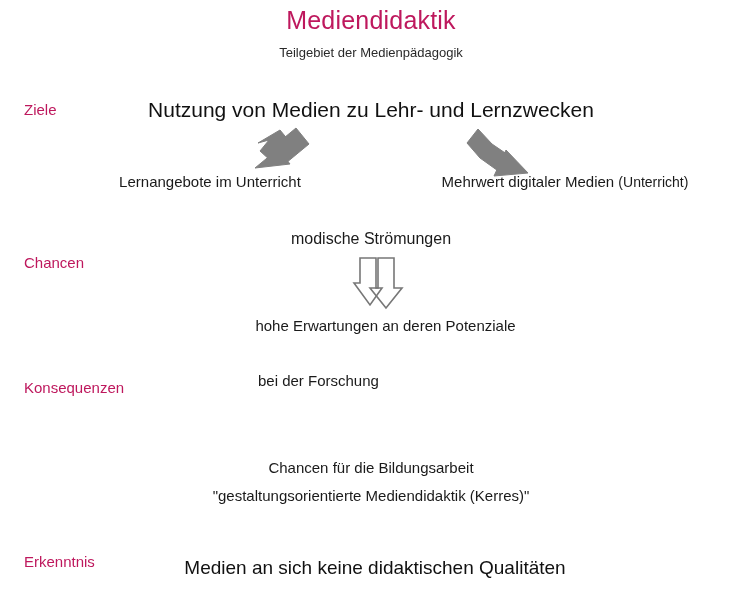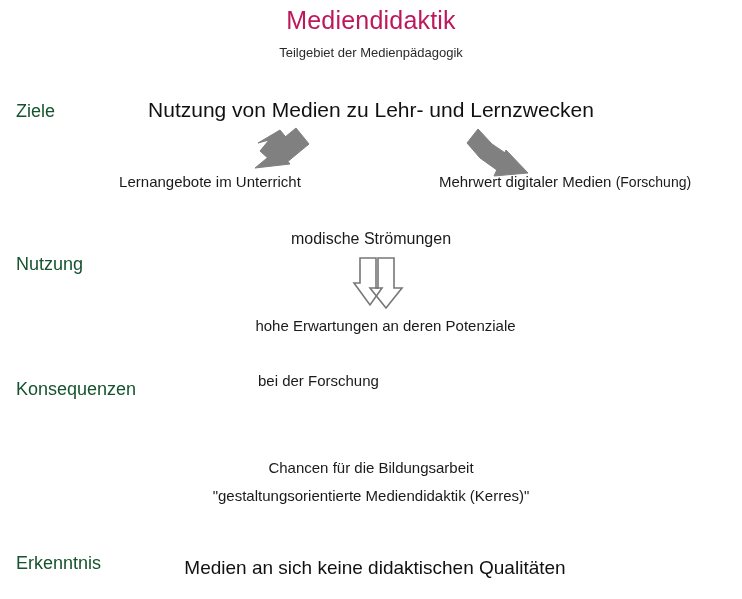--- a/index.html
+++ b/index.html
@@ -30,23 +30,23 @@
   }
   .subtitle {
     left: 0; right: 0;
     top: 45px;
     text-align: center;
     font-size: 13px;
     color: #2a2a2a;
   }
 
   .row-label {
-    left: 16px;
-    font-size: 18px;
-    color: #14532d;
+    left: 24px;
+    font-size: 15px;
+    color: #be185d;
     white-space: nowrap;
   }
   .label-ziele { top: 101px; }
   .label-probleme { top: 254px; }
   .label-konsequenzen { top: 379px; }
   .label-erkenntnis { top: 553px; }
 
   .goal-main {
     left: 0; right: 0;
     top: 98px;
@@ -123,21 +123,21 @@
 </style>
 </head>
 <body>
 
 <div id="canvas">
 
   <div class="abs title">Mediendidaktik</div>
   <div class="abs subtitle">Teilgebiet der Medienpädagogik</div>
 
   <div class="abs row-label label-ziele">Ziele</div>
-  <div class="abs row-label label-probleme">Nutzung</div>
+  <div class="abs row-label label-probleme">Chancen</div>
   <div class="abs row-label label-konsequenzen">Konsequenzen</div>
   <div class="abs row-label label-erkenntnis">Erkenntnis</div>
 
   <div class="abs goal-main">Nutzung von Medien zu Lehr- und Lernzwecken</div>
 
   <svg class="arrow-layer" viewBox="0 0 742 599">
 
     <g>
       <polygon points="288,130 302,147 291,150 279,161 268,151 277,140 266,143" fill="#808080" stroke="#808080" stroke-width="1" transform="translate(-8,0)"></polygon>
       <polygon points="296,128 309,144 286,163 273,147" fill="#808080" stroke="#808080" stroke-width="1"></polygon>
@@ -152,21 +152,21 @@
     <g fill="#ffffff" stroke="#777777" stroke-width="1.6">
       <polygon points="378,258 378,288 370,288 386,308 402,288 394,288 394,258"></polygon>
       <polygon points="360,258 360,283 354,283 370,305 382,288 376,288 376,258" fill="none"></polygon>
     </g>
   </svg>
 
   <div class="abs branch-left">Lernangebote im Unterricht</div>
 
   <div class="abs branch-right">
     <span>Mehrwert digitaler Medien</span>
-    <span class="sub">(Forschung)</span>
+    <span class="sub">(Unterricht)</span>
   </div>
 
   <div class="abs trend">modische Strömungen</div>
   <div class="abs expect">hohe Erwartungen an deren Potenziale</div>
 
   <div class="abs consequence">
     <div>bei der Forschung</div>
   </div>
 
   <div class="abs chances">

